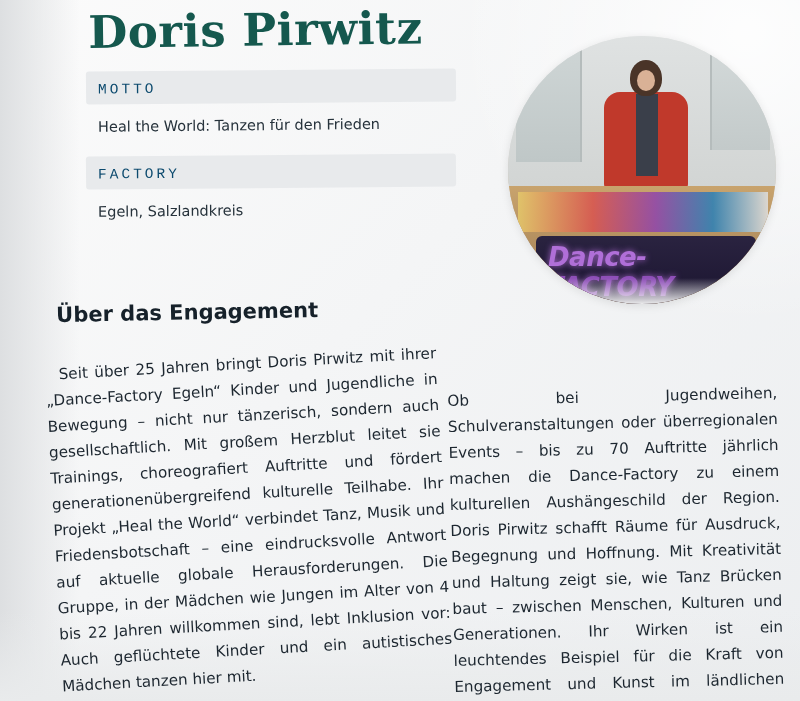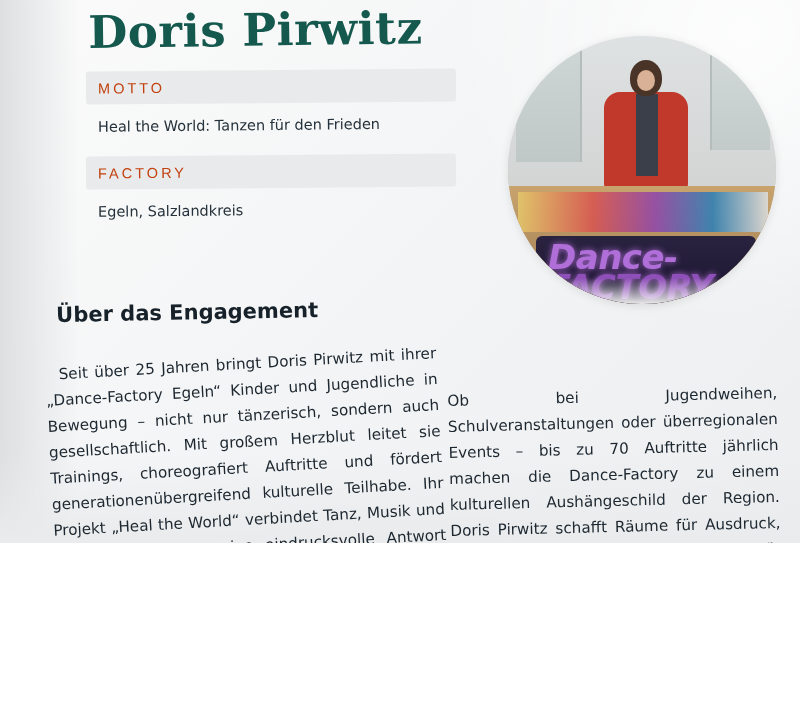--- a/index.html
+++ b/index.html
@@ -11,21 +11,21 @@
     height: 701px;
     overflow: hidden;
     background: #ffffff;
     font-family: "DejaVu Sans", sans-serif;
     color: #1d2a33;
   }
 
   #page {
     position: relative;
     width: 800px;
-    height: 543px;
+    height: 701px;
     background: linear-gradient(135deg, #fbfbfb 0%, #f4f5f6 45%, #eceef0 100%);
     overflow: hidden;
   }
 
   
   .paper-shade-left {
     position: absolute;
     left: 0; top: 0;
     width: 80px; height: 701px;
     background: linear-gradient(90deg, #dddfe1 0%, rgba(245,246,247,0) 100%);
@@ -69,22 +69,22 @@
   }
   .field-label-bar {
     background: #e8eaec;
     border-radius: 3px;
     padding: 7px 10px 7px 12px;
     transform: rotate(-0.5deg);
   }
   .field-label {
     font-size: 14.5px;
     letter-spacing: 3px;
-    color: #c2410c;
-    font-family: Liberation Sans, sans-serif;
+    color: #0c4a6e;
+    font-family: Liberation Mono, monospace;
   }
   .field-value {
     margin-top: 14px;
     padding-left: 12px;
     font-size: 14.5px;
     color: #26323b;
     transform: rotate(-0.6deg);
   }
 
   #field-motto { top: 70px; }
@@ -154,21 +154,21 @@
     background: linear-gradient(180deg, #2a2340 0%, #1b1530 100%);
     border-radius: 6px;
   }
   .ph-banner-text {
     position: absolute;
     left: 40px; top: 206px;
     width: 200px;
     font-family: "DejaVu Sans", sans-serif;
     font-weight: 700;
     font-style: italic;
-    font-size: 34px;
+    font-size: 26px;
     color: #b06fd8;
     text-shadow: 0 0 6px rgba(200,120,240,0.8);
     letter-spacing: -0.5px;
     line-height: 30px;
   }
   .ph-banner-text .l2 { color: #8e4fb8; }
   .photo-fade-bottom {
     position: absolute; left: 0; bottom: 0; width: 268px; height: 26px;
     background: linear-gradient(180deg, rgba(255,255,255,0) 0%, rgba(247,247,247,0.95) 100%);
   }

